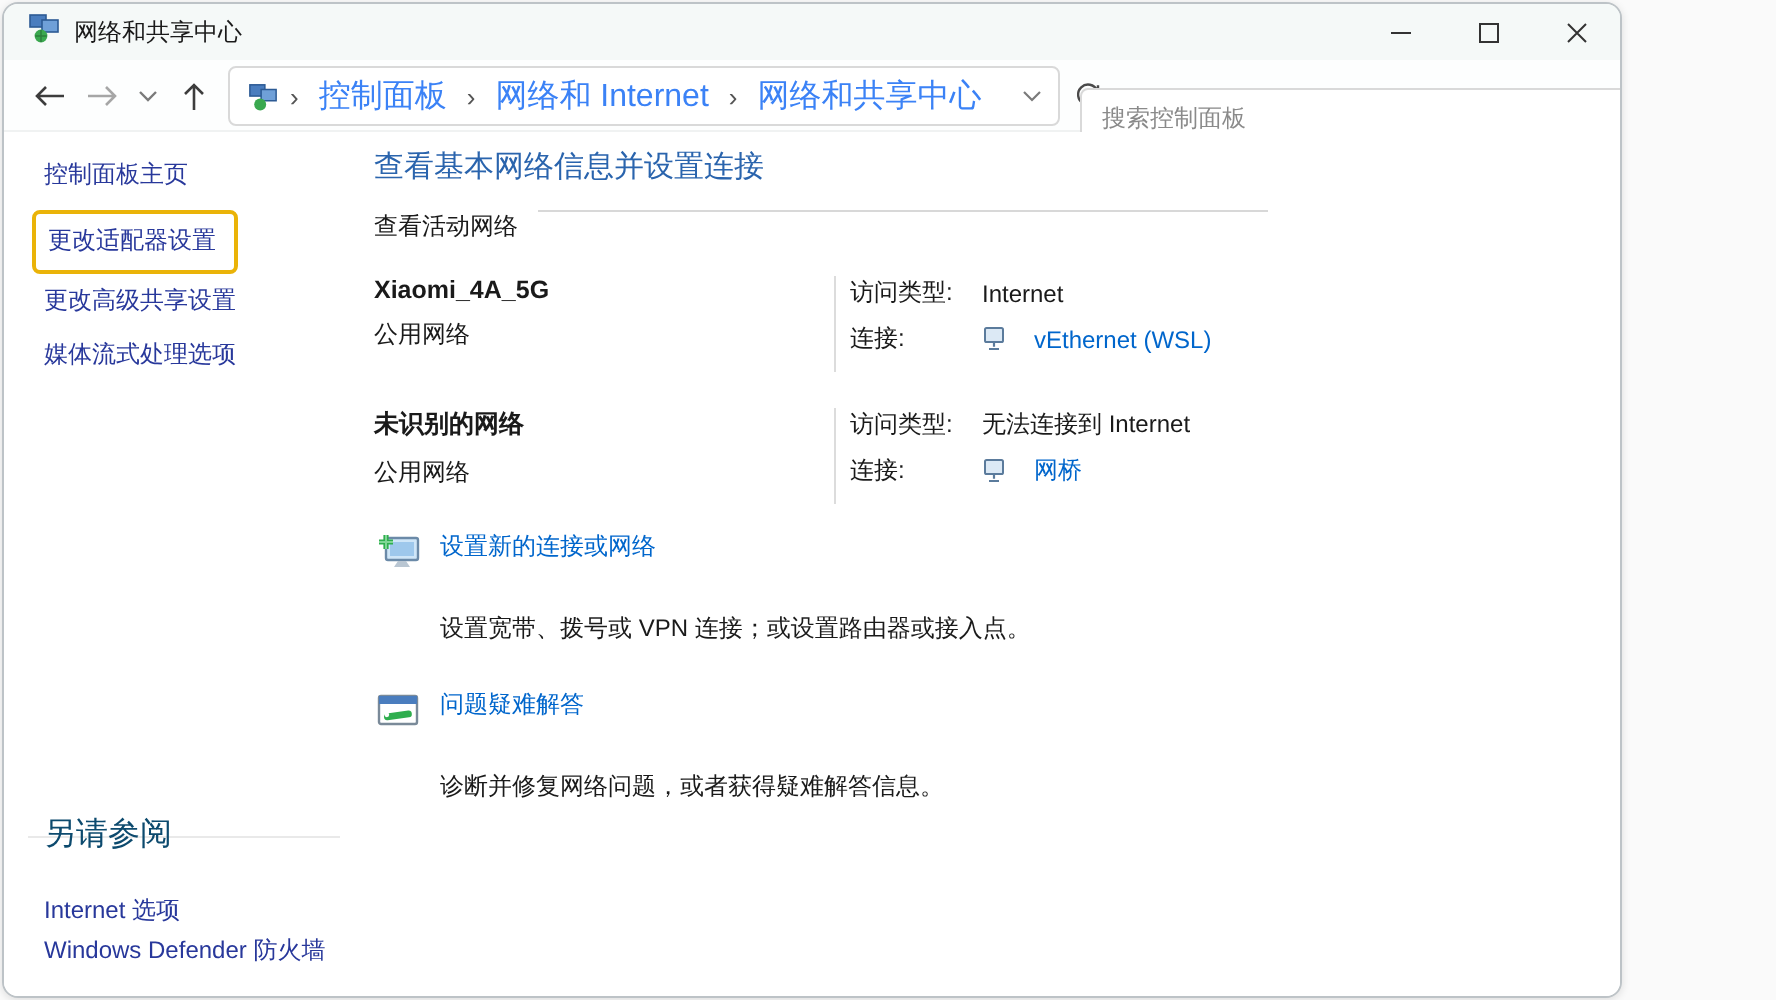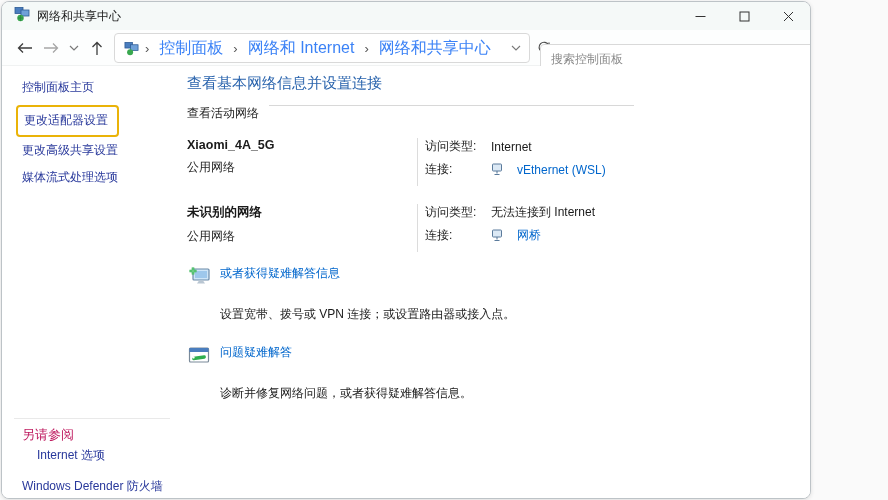--- a/index.html
+++ b/index.html
@@ -37,23 +37,23 @@
   .searchbox input::placeholder { color:#8a8a8a; }
   
   .content { position:relative; height:434px; background:#fff; }
   .sidebar { position:absolute; left:0; top:0; width:185px; height:100%; }
   .side-item { display:block; margin:0 0 0 20px; font-size:12px; color:#28389b; cursor:pointer; white-space:nowrap; }
   .side-item.first { margin-top:13px; }
   .side-item.hl-wrap { position:relative; display:inline-block; margin-top:9px; margin-left:14px; padding:5px 9px 6px 6px; border:2px solid #eab308; border-radius:4px; }
   .side-item.after-box { margin-top:5px; }
   .side-item.normal-gap { margin-top:10px; }
   .see-also-line { position:absolute; left:12px; top:352px; width:156px; height:1px; background:#e9e9e9; }
-  .see-also-h { position:absolute; left:20px; top:360px; font-size:13px; color:#be185d; }
-  .see-also-l1 { position:absolute; left:35px; top:381px; }
-  .see-also-l2 { position:absolute; left:20px; top:412px; }
+  .see-also-h { position:absolute; left:20px; top:341px; font-size:16px; color:#0c4a6e; }
+  .see-also-l1 { position:absolute; left:20px; top:381px; }
+  .see-also-l2 { position:absolute; left:20px; top:401px; }
   .see-also-l1 .side-item, .see-also-l2 .side-item { margin:0; }
   .main { position:absolute; left:185px; top:0; width:447px; }
   .main-title { margin-top:8px; font-size:15px; font-weight:400; color:#2a64ad; }
   .section-hdr { display:flex; margin-top:12px; }
   .section-label { font-size:12px; color:#1a1a1a; white-space:nowrap; }
   .section-rule { flex:1; height:1px; background:#d8d8d8; margin-left:10px; }
   .net-row { display:flex; margin-top:16px; min-height:48px; }
   .net-row + .net-row { margin-top:18px; }
   .net-left { width:230px; }
   .net-name { font-size:12.5px; font-weight:bold; color:#1a1a1a; }
@@ -252,21 +252,21 @@
         <span class="icon-box">
           <svg width="24" height="24" viewBox="0 0 24 24">
             <rect x="6" y="4" width="16" height="11" rx="1" fill="#cfe6f8" stroke="#6b8aa8" stroke-width="1.2"></rect>
             <rect x="8" y="6" width="12" height="7" fill="#9ec8ec"></rect>
             <path d="M12 15.5l-2 3h8l-2-3" fill="#b9c6d2"></path>
             <path d="M6 2.5v7M2.5 6h7" stroke="#2fae4e" stroke-width="2.6" fill="none"></path>
             <path d="M6 2.5v7M2.5 6h7" stroke="#7fd694" stroke-width="1" fill="none"></path>
           </svg>
         </span>
         <div class="setting-text">
-          <div class="blue-link">或者获得疑难解答信息</div>
+          <div class="blue-link">设置新的连接或网络</div>
           <div class="desc">设置宽带、拨号或 VPN 连接；或设置路由器或接入点。</div>
         </div>
       </div>
 
       <div class="setting-item">
         <span class="icon-box">
           <svg width="24" height="24" viewBox="0 0 24 24">
             <rect x="2.5" y="4" width="19" height="14" rx="1" fill="#ffffff" stroke="#7a8a99" stroke-width="1.2"></rect>
             <rect x="2.5" y="4" width="19" height="4" fill="#4a7dbe"></rect>
             <rect x="5" y="12" width="14" height="3.4" rx="1.6" fill="#2fae4e" transform="rotate(-8 12 14)"></rect>

